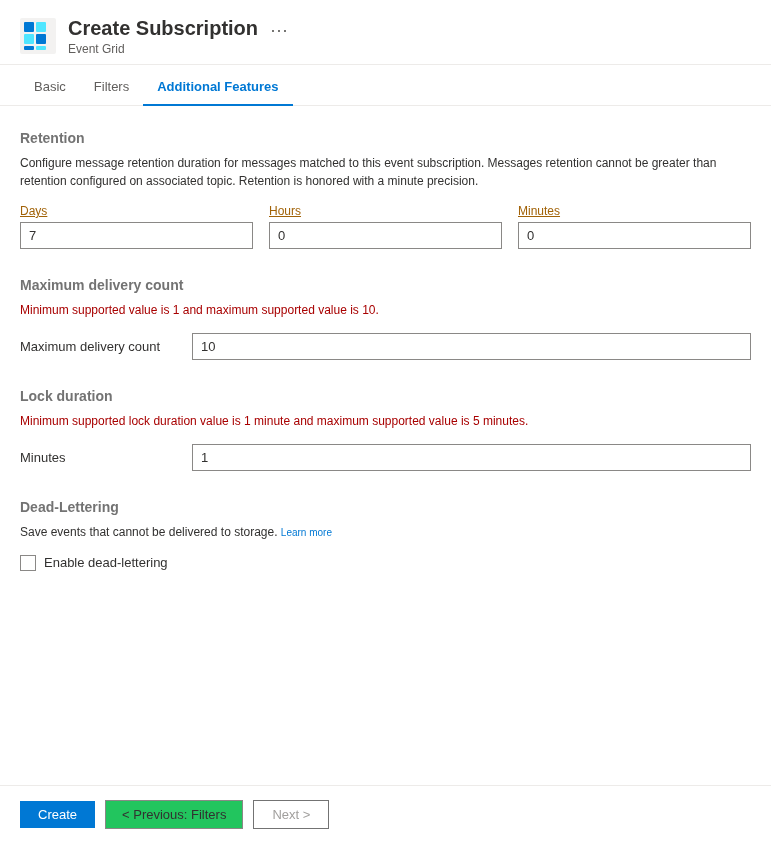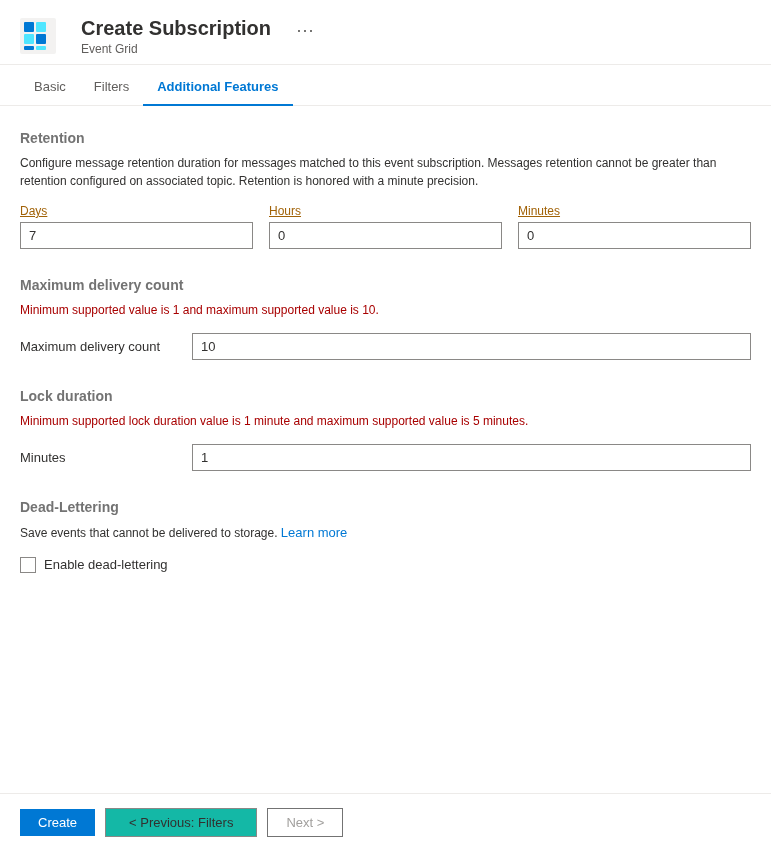--- a/index.html
+++ b/index.html
@@ -11,21 +11,20 @@
       width: 771px;
       min-height: 851px;
     }
 
     
     .header {
       display: flex;
       align-items: center;
       padding: 16px 20px 8px 20px;
       border-bottom: 1px solid #edebe9;
-      gap: 13px;
     }
     .header-icon {
       width: 36px;
       height: 36px;
       margin-right: 12px;
       flex-shrink: 0;
     }
     .header-text {}
     .header-title {
       font-size: 20px;
@@ -137,21 +136,21 @@
       gap: 12px;
     }
     .delivery-input {
       flex: 1;
     }
 
     
     a.learn-more {
       color: #0078d4;
       text-decoration: none;
-      font-size: 13px;
+      font-size: 10px;
     }
 
     
     .checkbox-row {
       display: flex;
       align-items: flex-start;
       gap: 8px;
       margin-top: 4px;
     }
     .checkbox-box {
@@ -164,44 +163,44 @@
     }
     .checkbox-label {
       font-size: 13px;
       color: #323130;
       cursor: pointer;
     }
 
     
     .footer {
       position: fixed;
-      bottom: 0;
+      bottom: 8px;
       left: 0;
       width: 771px;
       background: #fff;
       border-top: 1px solid #edebe9;
       padding: 14px 20px;
       display: flex;
       align-items: center;
       gap: 10px;
     }
     .btn-create {
       background: #0078d4;
       color: #fff;
       border: none;
       padding: 6px 18px;
       font-size: 13px;
       cursor: pointer;
       font-family: inherit;
     }
     .btn-secondary {
-      background: #14b8a6;
+      background: #22c55e;
       color: #323130;
       border: 1px solid #8a8886;
-      padding: 6px 23px;
+      padding: 6px 16px;
       font-size: 13px;
       cursor: pointer;
       font-family: inherit;
     }
     .btn-disabled {
       background: #fff;
       color: #a19f9d;
       border: 1px solid #737373;
       padding: 6px 18px;
       font-size: 13px;

